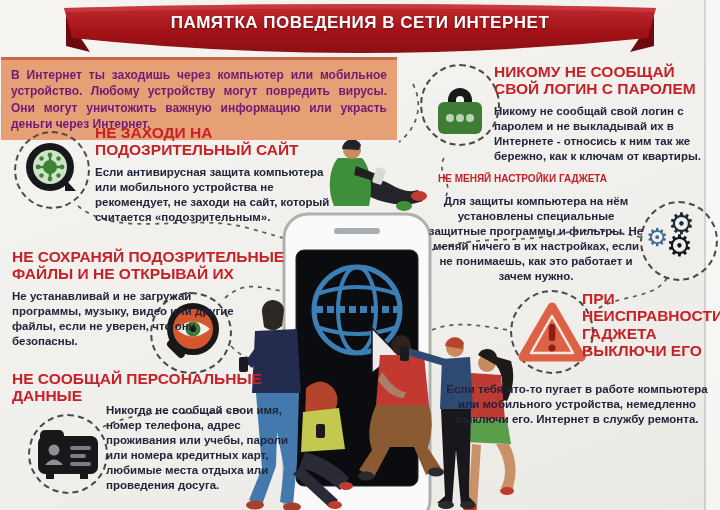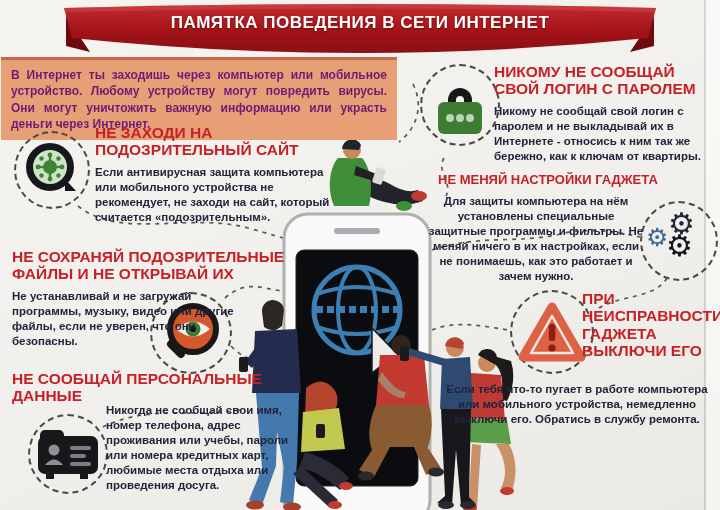--- a/index.html
+++ b/index.html
@@ -38,21 +38,21 @@
   }
 
   
   #sec-site{left:95px; top:124px; width:245px;}
   #sec-files{left:12px; top:248px; width:302px;}
   #sec-files p{width:228px;}
   #sec-personal-h{left:12px; top:370px; width:270px;}
   #sec-personal-b{left:106px; top:403px; width:200px;}
   #sec-login{left:494px; top:63px; width:228px;}
   #sec-settings-h{left:438px; top:173px; width:278px;}
-  #sec-settings-h h2{font-size:13px; white-space:nowrap;}
+  #sec-settings-h h2{font-size:10px; white-space:nowrap;}
   #sec-settings-b{left:428px; top:194px; width:216px; text-align:center;}
   #sec-broken-h{left:582px; top:290px; width:138px;}
   #sec-broken-h h2{font-size:15.5px;}
   #sec-broken-b{left:438px; top:382px; width:278px; text-align:center;}
   .section p.first{margin-top:0;}
 
   
   .icon-circle{
     position:absolute; z-index:2; border:2px dashed #4a4842; border-radius:50%;
     box-sizing:border-box; display:flex; align-items:center; justify-content:center;
@@ -292,16 +292,16 @@
     <h2>НЕ МЕНЯЙ НАСТРОЙКИ ГАДЖЕТА</h2>
   </div>
   <div class="section" id="sec-settings-b">
     <p class="first">Для защиты компьютера на нём установлены специальные защитные программы и фильтры. Не меняй ничего в их настройках, если не понимаешь, как это работает и зачем нужно.</p>
   </div>
 
   <div class="section" id="sec-broken-h">
     <h2>ПРИ НЕИСПРАВНОСТИ ГАДЖЕТА ВЫКЛЮЧИ ЕГО</h2>
   </div>
   <div class="section" id="sec-broken-b">
-    <p class="first">Если тебя что-то пугает в работе компьютера или мобильного устройства, немедленно выключи его. Обратись в службу ремонта.</p>
+    <p class="first">Если тебя что-то пугает в работе компьютера или мобильного устройства, немедленно выключи его. Интернет в службу ремонта.</p>
   </div>
 
 </div>
 
 </body></html>

